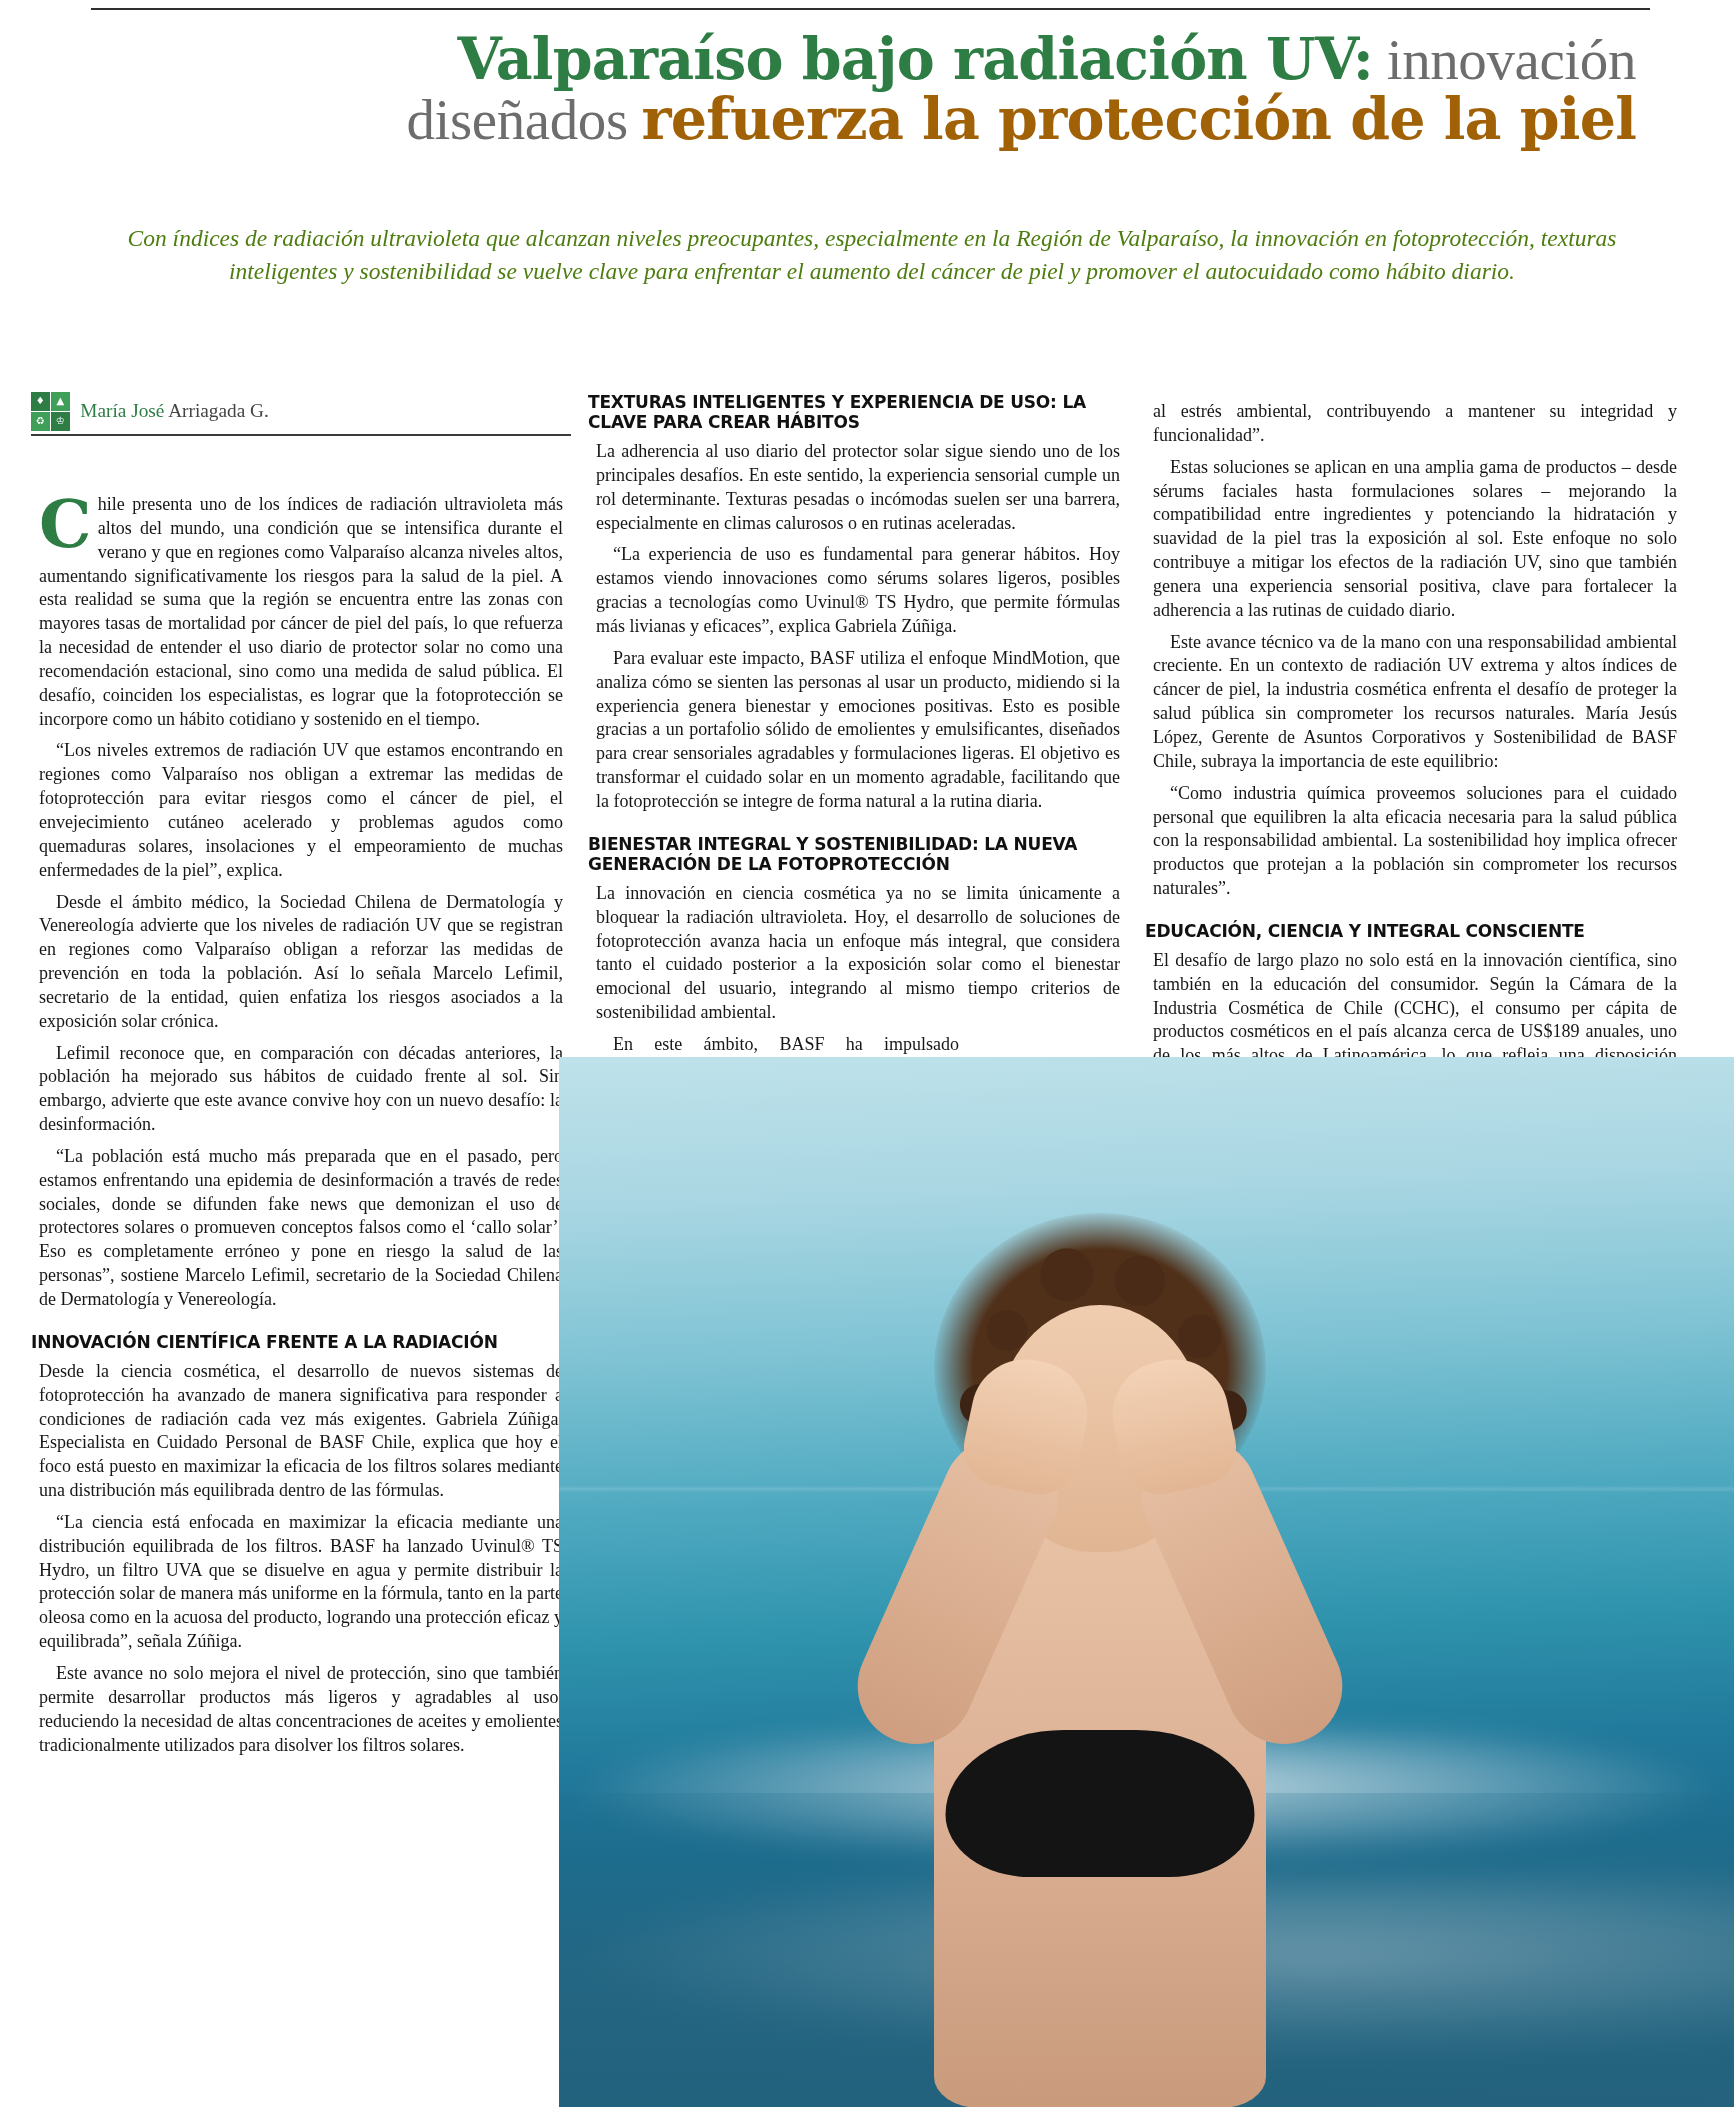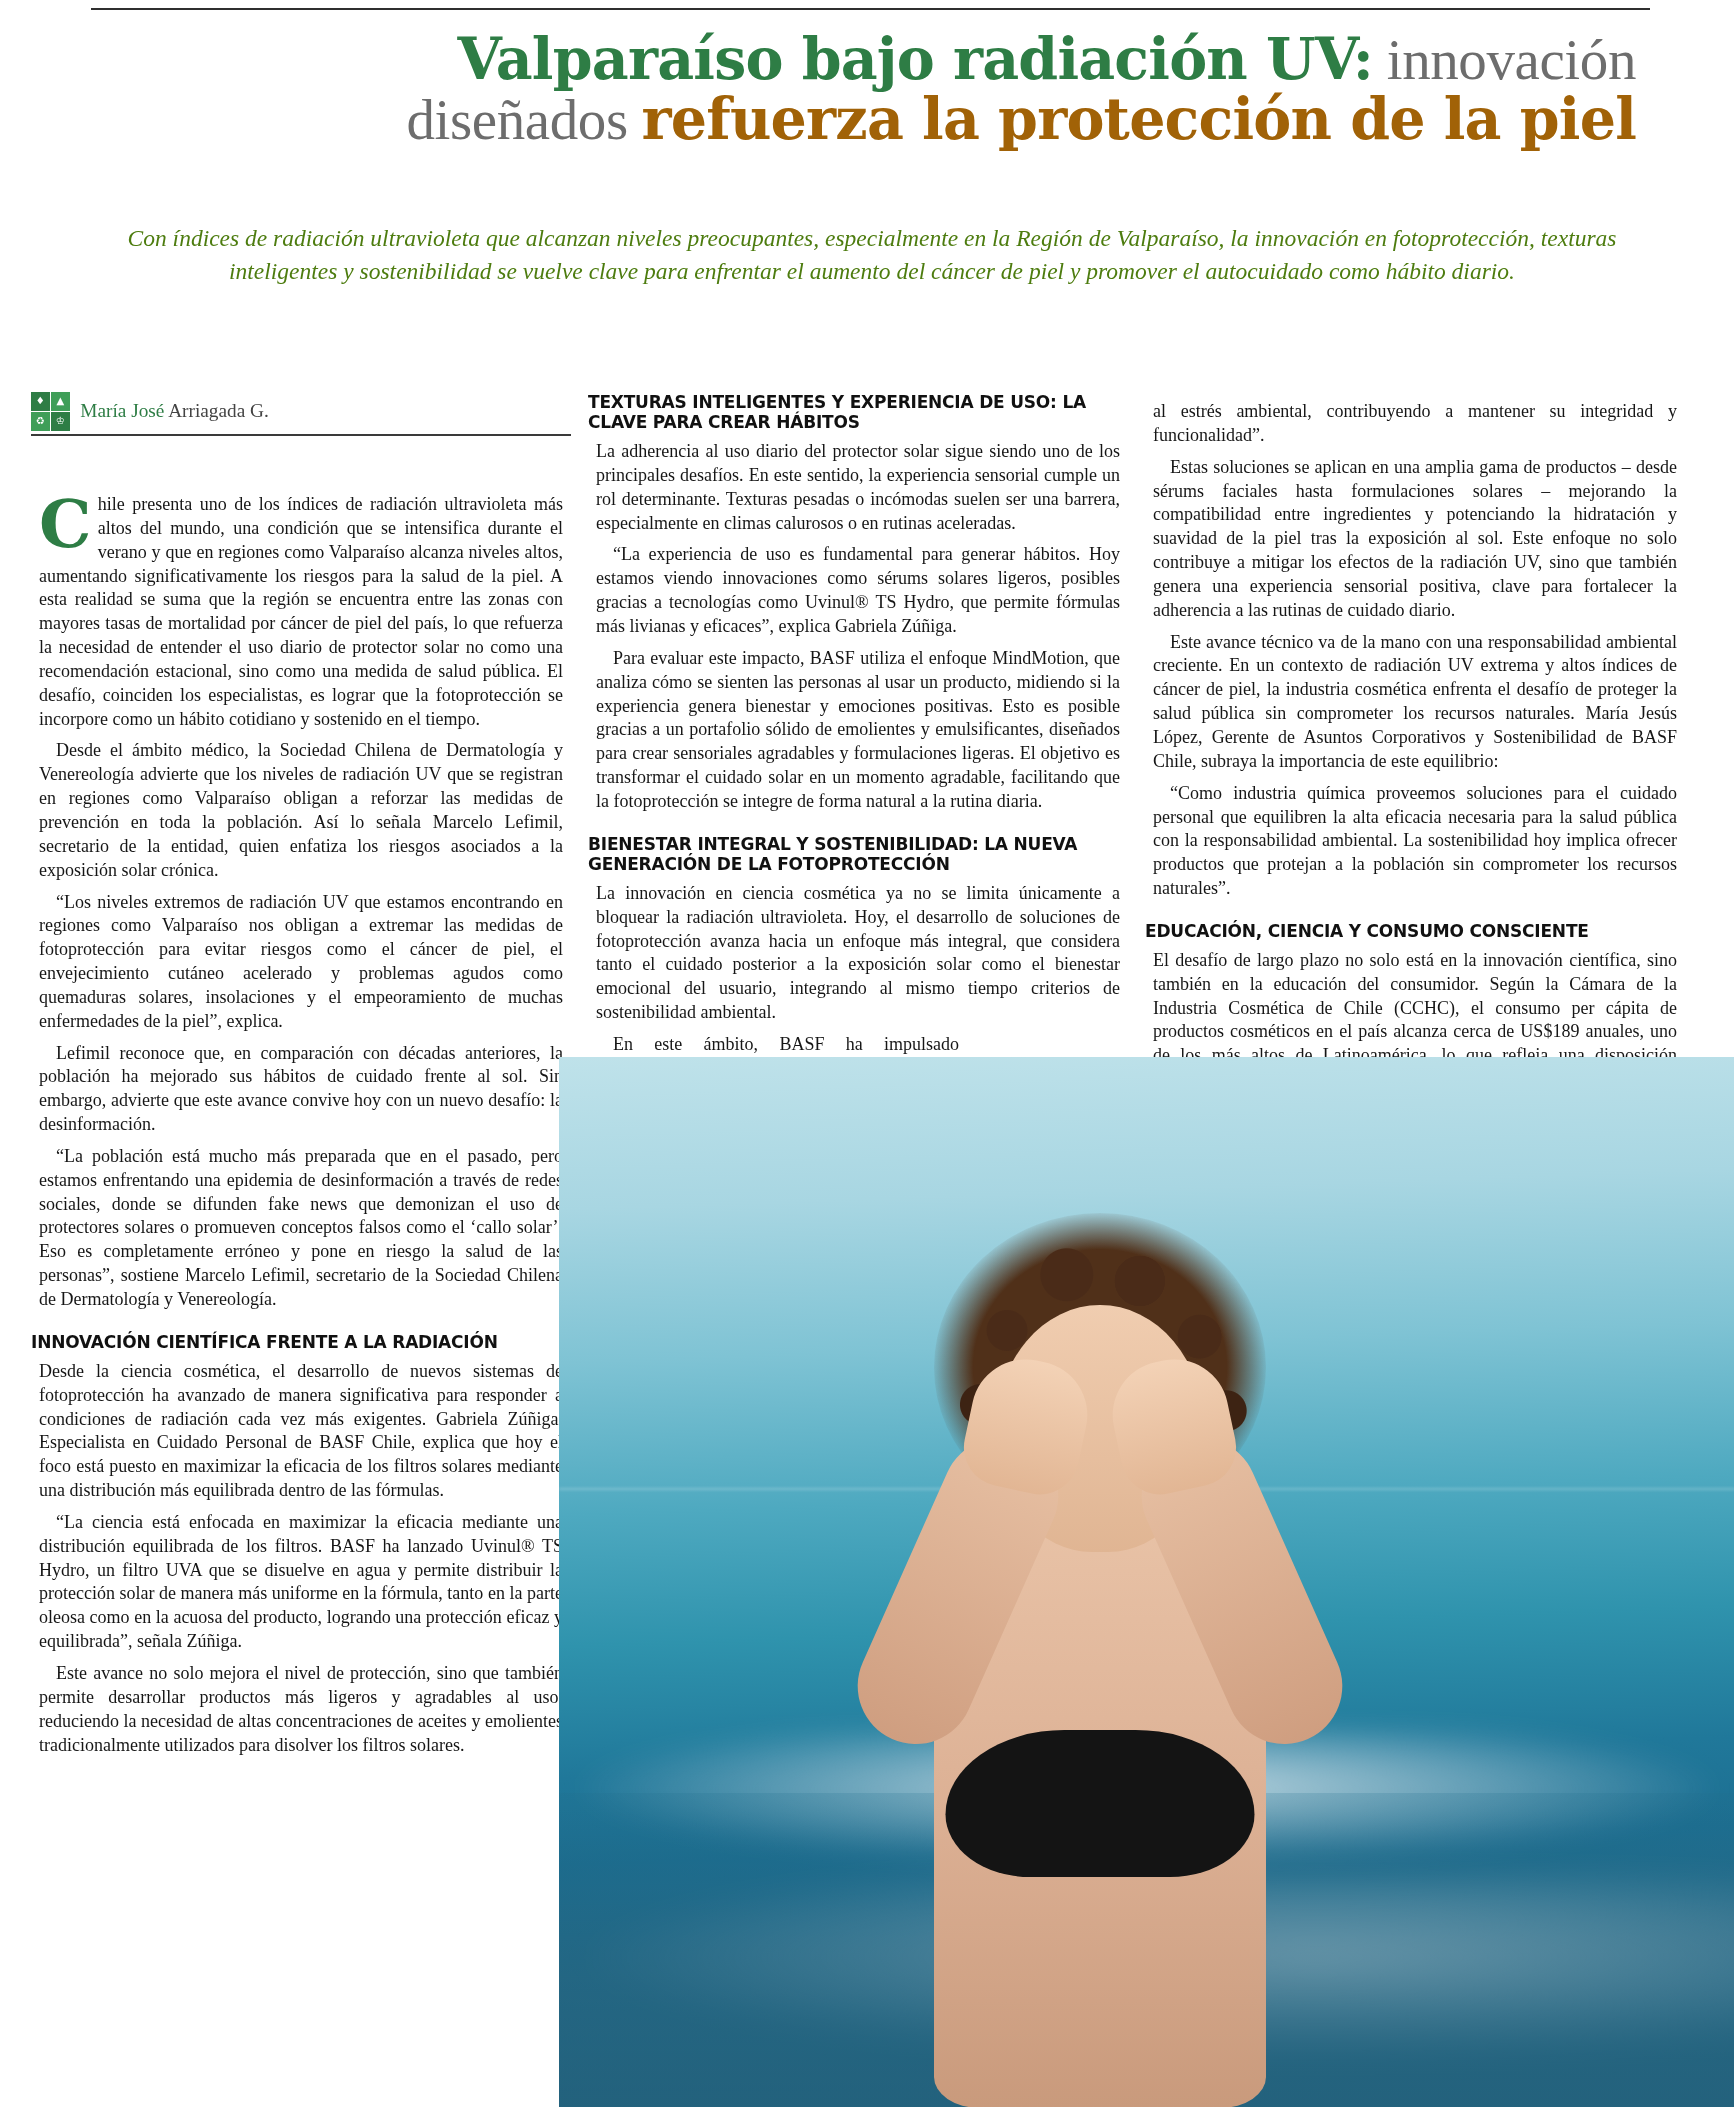--- a/index.html
+++ b/index.html
@@ -339,22 +339,22 @@
     </div>
   </div>
   <div class="byline-name">
     <span>María José</span><span class="last"> Arriagada G.</span>
   </div>
 </div>
 <div class="byline-rule"></div>
 
 <div class="col" id="col1">
   <p class="noindent"><span class="dropcap">C</span><span>hile presenta uno de los índices de radiación ultravioleta más altos del mundo, una condición que se intensifica durante el verano y que en regiones como Valparaíso alcanza niveles altos, aumentando significativamente los riesgos para la salud de la piel. A esta realidad se suma que la región se encuentra entre las zonas con mayores tasas de mortalidad por cáncer de piel del país, lo que refuerza la necesidad de entender el uso diario de protector solar no como una recomendación estacional, sino como una medida de salud pública. El desafío, coinciden los especialistas, es lograr que la fotoprotección se incorpore como un hábito cotidiano y sostenido en el tiempo.</span></p>
+  <p>“Los niveles extremos de radiación UV que estamos encontrando en regiones como Valparaíso nos obligan a extremar las medidas de fotoprotección para evitar riesgos como el cáncer de piel, el envejecimiento cutáneo acelerado y problemas agudos como quemaduras solares, insolaciones y el empeoramiento de muchas enfermedades de la piel”, explica.</p>
   <p>Desde el ámbito médico, la Sociedad Chilena de Dermatología y Venereología advierte que los niveles de radiación UV que se registran en regiones como Valparaíso obligan a reforzar las medidas de prevención en toda la población. Así lo señala Marcelo Lefimil, secretario de la entidad, quien enfatiza los riesgos asociados a la exposición solar crónica.</p>
-  <p>“Los niveles extremos de radiación UV que estamos encontrando en regiones como Valparaíso nos obligan a extremar las medidas de fotoprotección para evitar riesgos como el cáncer de piel, el envejecimiento cutáneo acelerado y problemas agudos como quemaduras solares, insolaciones y el empeoramiento de muchas enfermedades de la piel”, explica.</p>
   <p>Lefimil reconoce que, en comparación con décadas anteriores, la población ha mejorado sus hábitos de cuidado frente al sol. Sin embargo, advierte que este avance convive hoy con un nuevo desafío: la desinformación.</p>
   <p>“La población está mucho más preparada que en el pasado, pero estamos enfrentando una epidemia de desinformación a través de redes sociales, donde se difunden fake news que demonizan el uso de protectores solares o promueven conceptos falsos como el ‘callo solar’. Eso es completamente erróneo y pone en riesgo la salud de las personas”, sostiene Marcelo Lefimil, secretario de la Sociedad Chilena de Dermatología y Venereología.</p>
   <h3>INNOVACIÓN CIENTÍFICA FRENTE A LA RADIACIÓN</h3>
   <p class="noindent">Desde la ciencia cosmética, el desarrollo de nuevos sistemas de fotoprotección ha avanzado de manera significativa para responder a condiciones de radiación cada vez más exigentes. Gabriela Zúñiga, Especialista en Cuidado Personal de BASF Chile, explica que hoy el foco está puesto en maximizar la eficacia de los filtros solares mediante una distribución más equilibrada dentro de las fórmulas.</p>
   <p>“La ciencia está enfocada en maximizar la eficacia mediante una distribución equilibrada de los filtros. BASF ha lanzado Uvinul® TS Hydro, un filtro UVA que se disuelve en agua y permite distribuir la protección solar de manera más uniforme en la fórmula, tanto en la parte oleosa como en la acuosa del producto, logrando una protección eficaz y equilibrada”, señala Zúñiga.</p>
   <p>Este avance no solo mejora el nivel de protección, sino que también permite desarrollar productos más ligeros y agradables al uso, reduciendo la necesidad de altas concentraciones de aceites y emolientes tradicionalmente utilizados para disolver los filtros solares.</p>
 </div>
 
 <div class="col" id="col2">
   <h3 class="first">TEXTURAS INTELIGENTES Y EXPERIENCIA DE USO: LA CLAVE PARA CREAR HÁBITOS</h3>
@@ -364,21 +364,21 @@
   <h3>BIENESTAR INTEGRAL Y SOSTENIBILIDAD: LA NUEVA GENERACIÓN DE LA FOTOPROTECCIÓN</h3>
   <p class="noindent">La innovación en ciencia cosmética ya no se limita únicamente a bloquear la radiación ultravioleta. Hoy, el desarrollo de soluciones de fotoprotección avanza hacia un enfoque más integral, que considera tanto el cuidado posterior a la exposición solar como el bienestar emocional del usuario, integrando al mismo tiempo criterios de sostenibilidad ambiental.</p>
   <p class="c2-narrow">En este ámbito, BASF ha impulsado tecnologías que transforman la protección solar en una experiencia de autocuidado. Así lo explica Gabriela Zúñiga, Especialista en Cuidado Personal de BASF Chile: “Más allá de la protección, BASF desarrolla activos de BCS como Ciste’M, diseñados para apoyar los mecanismos naturales de reparación de la piel frente</p>
 </div>
 
 <div class="col" id="col3">
   <p class="noindent">al estrés ambiental, contribuyendo a mantener su integridad y funcionalidad”.</p>
   <p>Estas soluciones se aplican en una amplia gama de productos – desde sérums faciales hasta formulaciones solares – mejorando la compatibilidad entre ingredientes y potenciando la hidratación y suavidad de la piel tras la exposición al sol. Este enfoque no solo contribuye a mitigar los efectos de la radiación UV, sino que también genera una experiencia sensorial positiva, clave para fortalecer la adherencia a las rutinas de cuidado diario.</p>
   <p>Este avance técnico va de la mano con una responsabilidad ambiental creciente. En un contexto de radiación UV extrema y altos índices de cáncer de piel, la industria cosmética enfrenta el desafío de proteger la salud pública sin comprometer los recursos naturales. María Jesús López, Gerente de Asuntos Corporativos y Sostenibilidad de BASF Chile, subraya la importancia de este equilibrio:</p>
   <p>“Como industria química proveemos soluciones para el cuidado personal que equilibren la alta eficacia necesaria para la salud pública con la responsabilidad ambiental. La sostenibilidad hoy implica ofrecer productos que protejan a la población sin comprometer los recursos naturales”.</p>
-  <h3>EDUCACIÓN, CIENCIA Y CONSUMO CONSCIENTE</h3>
+  <h3>EDUCACIÓN, CIENCIA Y INTEGRAL CONSCIENTE</h3>
   <p class="noindent">El desafío de largo plazo no solo está en la innovación científica, sino también en la educación del consumidor. Según la Cámara de la Industria Cosmética de Chile (CCHC), el consumo per cápita de productos cosméticos en el país alcanza cerca de US$189 anuales, uno de los más altos de Latinoamérica, lo que refleja una disposición creciente a invertir en el cuidado personal. “La educación ocurre cuando entregamos productos transparentes en su origen y que, gracias a la innovación científica, ofrecen una experiencia de bienestar real”, concluyó María Jesús López.</p>
   <p class="c3-narrow"><span>La combinación entre ciencia, sostenibilidad y educación del consumidor aparece así como el camino para enfrentar los efectos del sol y promover un autocuidado consciente y permanente, acorde a los desafíos climáticos actuales.</span><span class="end-dot"></span></p>
 </div>
 
 <figure class="photo" style="margin:0;">
   <div class="sky"></div>
   <div class="horizon"></div>
   <div class="surf"></div>
   <div class="surf2"></div>
   <div class="water-bottom"></div>

